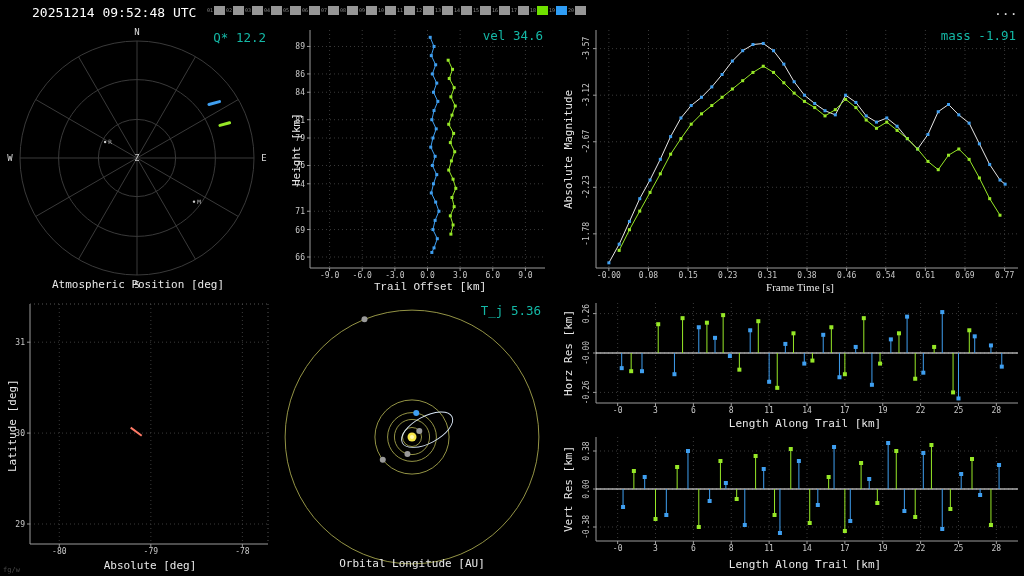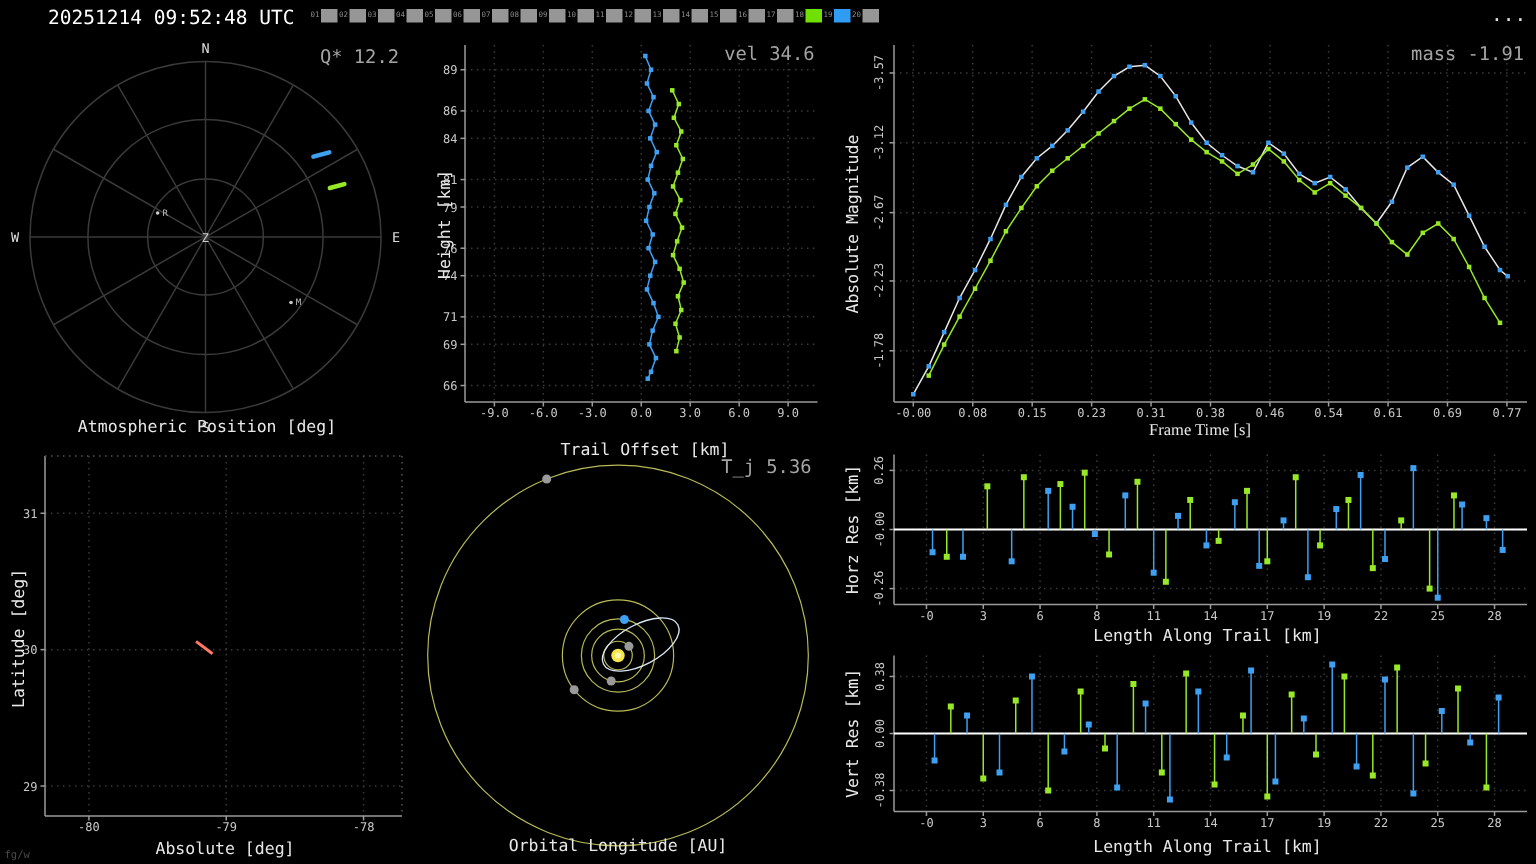--- a/index.html
+++ b/index.html
@@ -2,21 +2,21 @@
 <html><head>
 <meta charset="utf-8">
 <style>
   html,body{margin:0;padding:0;background:#000;}
   body{width:1024px;height:576px;position:relative;overflow:hidden;
        font-family:"DejaVu Sans Mono", monospace;color:#fff;}
   #plot{position:absolute;left:0;top:0;z-index:1;}
   .lbl{position:absolute;color:#e8e8e8;font-size:11px;white-space:nowrap;z-index:2;}
   .cap{text-align:center;}
   .vert{transform:rotate(-90deg);transform-origin:0 0;}
-  .ann{position:absolute;color:#a3a3a3;font-size:12.5px;text-align:right;white-space:nowrap;z-index:2;}
+  .ann{position:absolute;color:#14b8a6;font-size:12.5px;text-align:right;white-space:nowrap;z-index:2;}
   .clock{position:absolute;left:8px;top:5px;font-size:13px;color:#fff;z-index:2;margin-left:24px;}
   .menu{position:absolute;left:994px;top:3px;font-size:13px;color:#ddd;z-index:3;cursor:default;}
   #stations{position:absolute;left:207px;top:4px;display:flex;z-index:2;}
   .st{display:flex;align-items:center;width:19px;height:12px;}
   .st-num{font-size:5px;color:#8a8a8a;margin-right:1px;}
   .st-box{width:11px;height:9px;display:inline-block;}
   .note{position:absolute;left:3px;top:566px;font-size:7px;color:#4a4a4a;z-index:2;}
 </style>
 </head>
 <body>
@@ -661,21 +661,21 @@
       <span class="st-box" style="background: rgb(150, 150, 150);"></span>
     </span>
   </div>
 <span class="menu">...</span>
 
 <div class="ann" style="left:140px;top:30px;width:126px;">Q* 12.2</div>
 <div class="lbl cap" style="left:7px;top:278px;width:262px;">Atmospheric Position [deg]</div>
 
 <div class="ann" style="left:400px;top:28px;width:143px;">vel 34.6</div>
 <div class="lbl vert" style="left:290px;top:186px;">Height [km]</div>
-<div class="lbl cap" style="left:330px;top:293px;width:200px;">Trail Offset [km]</div>
+<div class="lbl cap" style="left:330px;top:281px;width:200px;font-family:Liberation Mono, monospace;">Trail Offset [km]</div>
 
 <div class="ann" style="left:860px;top:28px;width:156px;">mass -1.91</div>
 <div class="lbl vert" style="left:562px;top:209px;">Absolute Magnitude</div>
 <div class="lbl cap" style="left:700px;top:281px;width:200px;font-family:Liberation Serif, serif;">Frame Time [s]</div>
 
 <div class="lbl vert" style="left:6px;top:472px;">Latitude [deg]</div>
 <div class="lbl cap" style="left:50px;top:559px;width:200px;">Absolute [deg]</div>
 
 <div class="ann" style="left:400px;top:303px;width:141px;">T_j 5.36</div>
 <div class="lbl cap" style="left:312px;top:557px;width:200px;">Orbital Longitude [AU]</div>

